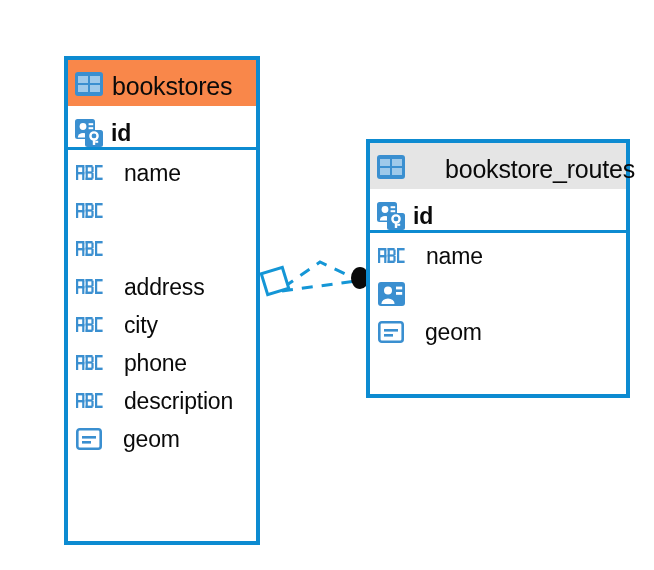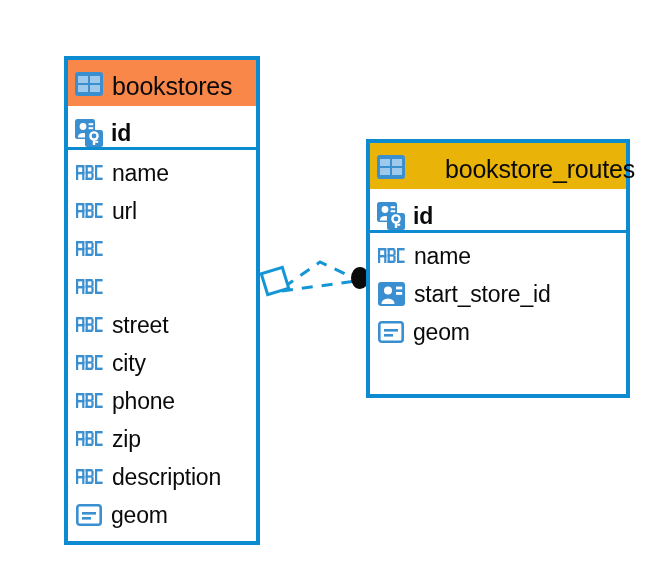--- a/index.html
+++ b/index.html
@@ -28,21 +28,21 @@
   }
   .entity-header {
     display: flex;
     align-items: flex-start;
     box-sizing: border-box;
     height: 46px;
     padding: 12px 8px 0 7px;
     gap: 9px;
   }
   .entity-header.accent-orange { background: #f9874a; }
-  .entity-header.accent-grey   { background: #eab308; gap: 40px; }
+  .entity-header.accent-grey   { background: #e5e5e5; gap: 40px; }
 
   .entity-title {
     font-size: 25px;
     color: #0a0a0a;
     white-space: nowrap;
     letter-spacing: -0.2px;
   }
 
   .pk-row {
     display: flex;
@@ -58,21 +58,21 @@
   }
 
   .field-list {
     padding: 4px 0 6px 0;
   }
   .field-row {
     display: flex;
     align-items: center;
     height: 38px;
     padding: 0 8px 0 8px;
-    gap: 9px;
+    gap: 21px;
     box-sizing: border-box;
   }
   .field-label {
     font-size: 23px;
     color: #0a0a0a;
     white-space: nowrap;
     letter-spacing: -0.2px;
   }
 
   
@@ -163,108 +163,86 @@
                 <rect x="15.4" y="8" width="2.2" height="5.6"></rect>
               <rect x="19" y="0" width="7.6" height="2.4"></rect>
                 <rect x="19" y="12.6" width="7.6" height="2.4"></rect>
               <rect x="19" y="0" width="2.2" height="15"></rect>
             </g>
           </svg>
         </span>
         <span class="field-label">name</span>
       </div>
 
-      <div class="field-row">
-        <span class="icon icon-abc">
-          <svg viewBox="0 0 27 17" xmlns="http://www.w3.org/2000/svg">
-            <g fill="#3a8fd0">
-              <rect x="0" y="2" width="2.2" height="13"></rect>
-                <rect x="6.2" y="2" width="2.2" height="13"></rect>
-              <rect x="0" y="0" width="8.4" height="2.4"></rect>
-                <rect x="0" y="7" width="8.4" height="2.4"></rect>
-              <rect x="9.6" y="0" width="2.2" height="15"></rect>
-              <rect x="9.6" y="0" width="7" height="2.4"></rect>
-                <rect x="9.6" y="6.4" width="7" height="2.2"></rect>
-              <rect x="9.6" y="12.6" width="7" height="2.4"></rect>
-              <rect x="15.4" y="1.6" width="2.2" height="5.6"></rect>
-                <rect x="15.4" y="8" width="2.2" height="5.6"></rect>
-              <rect x="19" y="0" width="7.6" height="2.4"></rect>
-                <rect x="19" y="12.6" width="7.6" height="2.4"></rect>
-              <rect x="19" y="0" width="2.2" height="15"></rect>
-            </g>
-          </svg>
-        </span>
-        <span class="field-label">url</span>
-      </div>
-
-      <div class="field-row">
-        <span class="icon icon-abc">
-          <svg viewBox="0 0 27 17" xmlns="http://www.w3.org/2000/svg">
-            <g fill="#3a8fd0">
-              <rect x="0" y="2" width="2.2" height="13"></rect>
-                <rect x="6.2" y="2" width="2.2" height="13"></rect>
-              <rect x="0" y="0" width="8.4" height="2.4"></rect>
-                <rect x="0" y="7" width="8.4" height="2.4"></rect>
-              <rect x="9.6" y="0" width="2.2" height="15"></rect>
-              <rect x="9.6" y="0" width="7" height="2.4"></rect>
-                <rect x="9.6" y="6.4" width="7" height="2.2"></rect>
-              <rect x="9.6" y="12.6" width="7" height="2.4"></rect>
-              <rect x="15.4" y="1.6" width="2.2" height="5.6"></rect>
-                <rect x="15.4" y="8" width="2.2" height="5.6"></rect>
-              <rect x="19" y="0" width="7.6" height="2.4"></rect>
-                <rect x="19" y="12.6" width="7.6" height="2.4"></rect>
-              <rect x="19" y="0" width="2.2" height="15"></rect>
-            </g>
-          </svg>
-        </span>
-      </div>
-
-      <div class="field-row">
-        <span class="icon icon-abc">
-          <svg viewBox="0 0 27 17" xmlns="http://www.w3.org/2000/svg">
-            <g fill="#3a8fd0">
-              <rect x="0" y="2" width="2.2" height="13"></rect>
-                <rect x="6.2" y="2" width="2.2" height="13"></rect>
-              <rect x="0" y="0" width="8.4" height="2.4"></rect>
-                <rect x="0" y="7" width="8.4" height="2.4"></rect>
-              <rect x="9.6" y="0" width="2.2" height="15"></rect>
-              <rect x="9.6" y="0" width="7" height="2.4"></rect>
-                <rect x="9.6" y="6.4" width="7" height="2.2"></rect>
-              <rect x="9.6" y="12.6" width="7" height="2.4"></rect>
-              <rect x="15.4" y="1.6" width="2.2" height="5.6"></rect>
-                <rect x="15.4" y="8" width="2.2" height="5.6"></rect>
-              <rect x="19" y="0" width="7.6" height="2.4"></rect>
-                <rect x="19" y="12.6" width="7.6" height="2.4"></rect>
-              <rect x="19" y="0" width="2.2" height="15"></rect>
-            </g>
-          </svg>
-        </span>
-      </div>
-
-      <div class="field-row">
-        <span class="icon icon-abc">
-          <svg viewBox="0 0 27 17" xmlns="http://www.w3.org/2000/svg">
-            <g fill="#3a8fd0">
-              <rect x="0" y="2" width="2.2" height="13"></rect>
-                <rect x="6.2" y="2" width="2.2" height="13"></rect>
-              <rect x="0" y="0" width="8.4" height="2.4"></rect>
-                <rect x="0" y="7" width="8.4" height="2.4"></rect>
-              <rect x="9.6" y="0" width="2.2" height="15"></rect>
-              <rect x="9.6" y="0" width="7" height="2.4"></rect>
-                <rect x="9.6" y="6.4" width="7" height="2.2"></rect>
-              <rect x="9.6" y="12.6" width="7" height="2.4"></rect>
-              <rect x="15.4" y="1.6" width="2.2" height="5.6"></rect>
-                <rect x="15.4" y="8" width="2.2" height="5.6"></rect>
-              <rect x="19" y="0" width="7.6" height="2.4"></rect>
-                <rect x="19" y="12.6" width="7.6" height="2.4"></rect>
-              <rect x="19" y="0" width="2.2" height="15"></rect>
-            </g>
-          </svg>
-        </span>
-        <span class="field-label">street</span>
+
+      <div class="field-row">
+        <span class="icon icon-abc">
+          <svg viewBox="0 0 27 17" xmlns="http://www.w3.org/2000/svg">
+            <g fill="#3a8fd0">
+              <rect x="0" y="2" width="2.2" height="13"></rect>
+                <rect x="6.2" y="2" width="2.2" height="13"></rect>
+              <rect x="0" y="0" width="8.4" height="2.4"></rect>
+                <rect x="0" y="7" width="8.4" height="2.4"></rect>
+              <rect x="9.6" y="0" width="2.2" height="15"></rect>
+              <rect x="9.6" y="0" width="7" height="2.4"></rect>
+                <rect x="9.6" y="6.4" width="7" height="2.2"></rect>
+              <rect x="9.6" y="12.6" width="7" height="2.4"></rect>
+              <rect x="15.4" y="1.6" width="2.2" height="5.6"></rect>
+                <rect x="15.4" y="8" width="2.2" height="5.6"></rect>
+              <rect x="19" y="0" width="7.6" height="2.4"></rect>
+                <rect x="19" y="12.6" width="7.6" height="2.4"></rect>
+              <rect x="19" y="0" width="2.2" height="15"></rect>
+            </g>
+          </svg>
+        </span>
+      </div>
+
+      <div class="field-row">
+        <span class="icon icon-abc">
+          <svg viewBox="0 0 27 17" xmlns="http://www.w3.org/2000/svg">
+            <g fill="#3a8fd0">
+              <rect x="0" y="2" width="2.2" height="13"></rect>
+                <rect x="6.2" y="2" width="2.2" height="13"></rect>
+              <rect x="0" y="0" width="8.4" height="2.4"></rect>
+                <rect x="0" y="7" width="8.4" height="2.4"></rect>
+              <rect x="9.6" y="0" width="2.2" height="15"></rect>
+              <rect x="9.6" y="0" width="7" height="2.4"></rect>
+                <rect x="9.6" y="6.4" width="7" height="2.2"></rect>
+              <rect x="9.6" y="12.6" width="7" height="2.4"></rect>
+              <rect x="15.4" y="1.6" width="2.2" height="5.6"></rect>
+                <rect x="15.4" y="8" width="2.2" height="5.6"></rect>
+              <rect x="19" y="0" width="7.6" height="2.4"></rect>
+                <rect x="19" y="12.6" width="7.6" height="2.4"></rect>
+              <rect x="19" y="0" width="2.2" height="15"></rect>
+            </g>
+          </svg>
+        </span>
+      </div>
+
+      <div class="field-row">
+        <span class="icon icon-abc">
+          <svg viewBox="0 0 27 17" xmlns="http://www.w3.org/2000/svg">
+            <g fill="#3a8fd0">
+              <rect x="0" y="2" width="2.2" height="13"></rect>
+                <rect x="6.2" y="2" width="2.2" height="13"></rect>
+              <rect x="0" y="0" width="8.4" height="2.4"></rect>
+                <rect x="0" y="7" width="8.4" height="2.4"></rect>
+              <rect x="9.6" y="0" width="2.2" height="15"></rect>
+              <rect x="9.6" y="0" width="7" height="2.4"></rect>
+                <rect x="9.6" y="6.4" width="7" height="2.2"></rect>
+              <rect x="9.6" y="12.6" width="7" height="2.4"></rect>
+              <rect x="15.4" y="1.6" width="2.2" height="5.6"></rect>
+                <rect x="15.4" y="8" width="2.2" height="5.6"></rect>
+              <rect x="19" y="0" width="7.6" height="2.4"></rect>
+                <rect x="19" y="12.6" width="7.6" height="2.4"></rect>
+              <rect x="19" y="0" width="2.2" height="15"></rect>
+            </g>
+          </svg>
+        </span>
+        <span class="field-label">address</span>
       </div>
 
       <div class="field-row">
         <span class="icon icon-abc">
           <svg viewBox="0 0 27 17" xmlns="http://www.w3.org/2000/svg">
             <g fill="#3a8fd0">
               <rect x="0" y="2" width="2.2" height="13"></rect>
                 <rect x="6.2" y="2" width="2.2" height="13"></rect>
               <rect x="0" y="0" width="8.4" height="2.4"></rect>
                 <rect x="0" y="7" width="8.4" height="2.4"></rect>
@@ -299,42 +277,20 @@
                 <rect x="15.4" y="8" width="2.2" height="5.6"></rect>
               <rect x="19" y="0" width="7.6" height="2.4"></rect>
                 <rect x="19" y="12.6" width="7.6" height="2.4"></rect>
               <rect x="19" y="0" width="2.2" height="15"></rect>
             </g>
           </svg>
         </span>
         <span class="field-label">phone</span>
       </div>
 
-      <div class="field-row">
-        <span class="icon icon-abc">
-          <svg viewBox="0 0 27 17" xmlns="http://www.w3.org/2000/svg">
-            <g fill="#3a8fd0">
-              <rect x="0" y="2" width="2.2" height="13"></rect>
-                <rect x="6.2" y="2" width="2.2" height="13"></rect>
-              <rect x="0" y="0" width="8.4" height="2.4"></rect>
-                <rect x="0" y="7" width="8.4" height="2.4"></rect>
-              <rect x="9.6" y="0" width="2.2" height="15"></rect>
-              <rect x="9.6" y="0" width="7" height="2.4"></rect>
-                <rect x="9.6" y="6.4" width="7" height="2.2"></rect>
-              <rect x="9.6" y="12.6" width="7" height="2.4"></rect>
-              <rect x="15.4" y="1.6" width="2.2" height="5.6"></rect>
-                <rect x="15.4" y="8" width="2.2" height="5.6"></rect>
-              <rect x="19" y="0" width="7.6" height="2.4"></rect>
-                <rect x="19" y="12.6" width="7.6" height="2.4"></rect>
-              <rect x="19" y="0" width="2.2" height="15"></rect>
-            </g>
-          </svg>
-        </span>
-        <span class="field-label">zip</span>
-      </div>
 
       <div class="field-row">
         <span class="icon icon-abc">
           <svg viewBox="0 0 27 17" xmlns="http://www.w3.org/2000/svg">
             <g fill="#3a8fd0">
               <rect x="0" y="2" width="2.2" height="13"></rect>
                 <rect x="6.2" y="2" width="2.2" height="13"></rect>
               <rect x="0" y="0" width="8.4" height="2.4"></rect>
                 <rect x="0" y="7" width="8.4" height="2.4"></rect>
               <rect x="9.6" y="0" width="2.2" height="15"></rect>
@@ -426,21 +382,20 @@
       <div class="field-row">
         <span class="icon icon-fk">
           <svg viewBox="0 0 27 24" xmlns="http://www.w3.org/2000/svg">
             <rect x="0" y="0" width="27" height="24" rx="3" fill="#3a8fd0"></rect>
             <circle cx="10" cy="8.6" r="4" fill="#ffffff"></circle>
             <path d="M3.4 22 a6.6 5.6 0 0 1 13.2 0 z" fill="#ffffff"></path>
             <rect x="18" y="4.6" width="6.2" height="2.8" fill="#ffffff"></rect>
             <rect x="18" y="10" width="6.2" height="2.8" fill="#ffffff"></rect>
           </svg>
         </span>
-        <span class="field-label">start_store_id</span>
       </div>
 
 
       <div class="field-row">
         <span class="icon icon-geom">
           <svg viewBox="0 0 26 22" xmlns="http://www.w3.org/2000/svg">
             <rect x="1.3" y="1.3" width="23.4" height="19.4" rx="2.5" fill="#ffffff" stroke="#3a8fd0" stroke-width="2.6"></rect>
             <rect x="6" y="8" width="14" height="2.6" fill="#3a8fd0"></rect>
             <rect x="6" y="13" width="9" height="2.6" fill="#3a8fd0"></rect>
           </svg>

